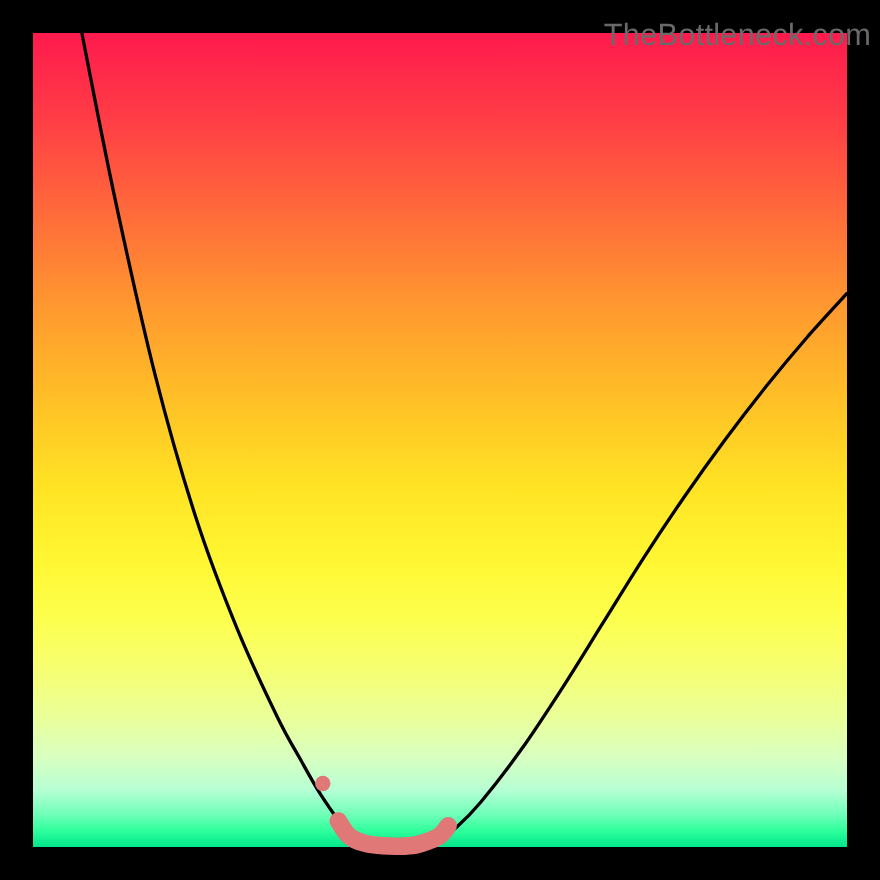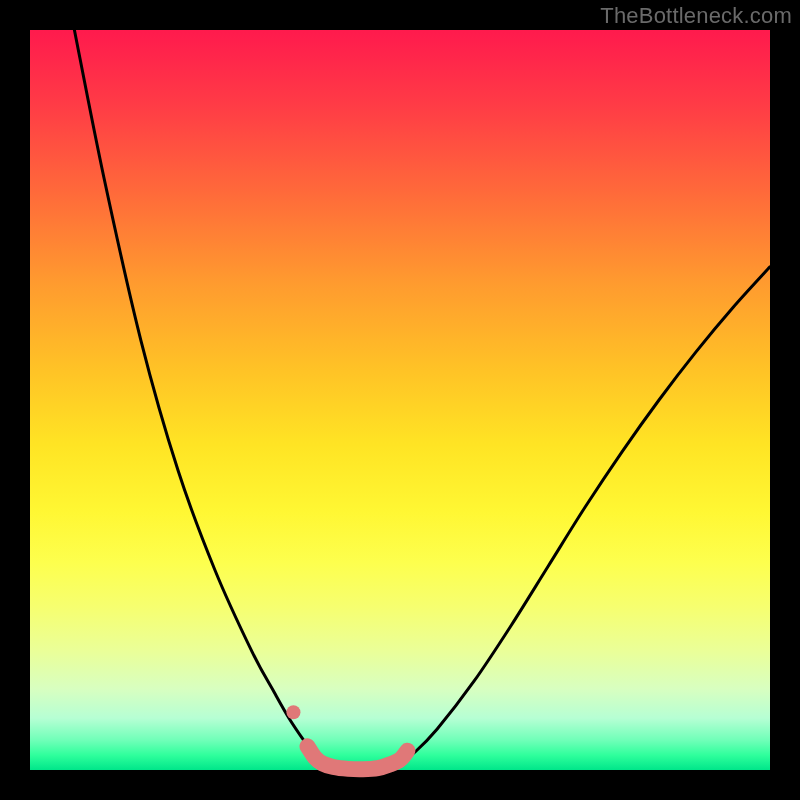--- a/index.html
+++ b/index.html
@@ -29,24 +29,24 @@
       #f6ff70 78%,
       #eaff99 84%,
       #d8ffc0 89%,
       #b6ffd4 93%,
       #6fffb8 96%,
       #2fff9c 98%,
       #00e68a 100%);
   }
   .watermark {
     position: absolute;
-    top: 3px;
+    top: 16px;
     right: 8px;
     color: #6a6a6a;
-    font-size: 22px;
+    font-size: 28px;
     font-weight: 500;
     letter-spacing: 0.2px;
     user-select: none;
   }
   svg.curves {
     position: absolute;
     left: 30px;
     top: 30px;
     width: 740px;
     height: 740px;

